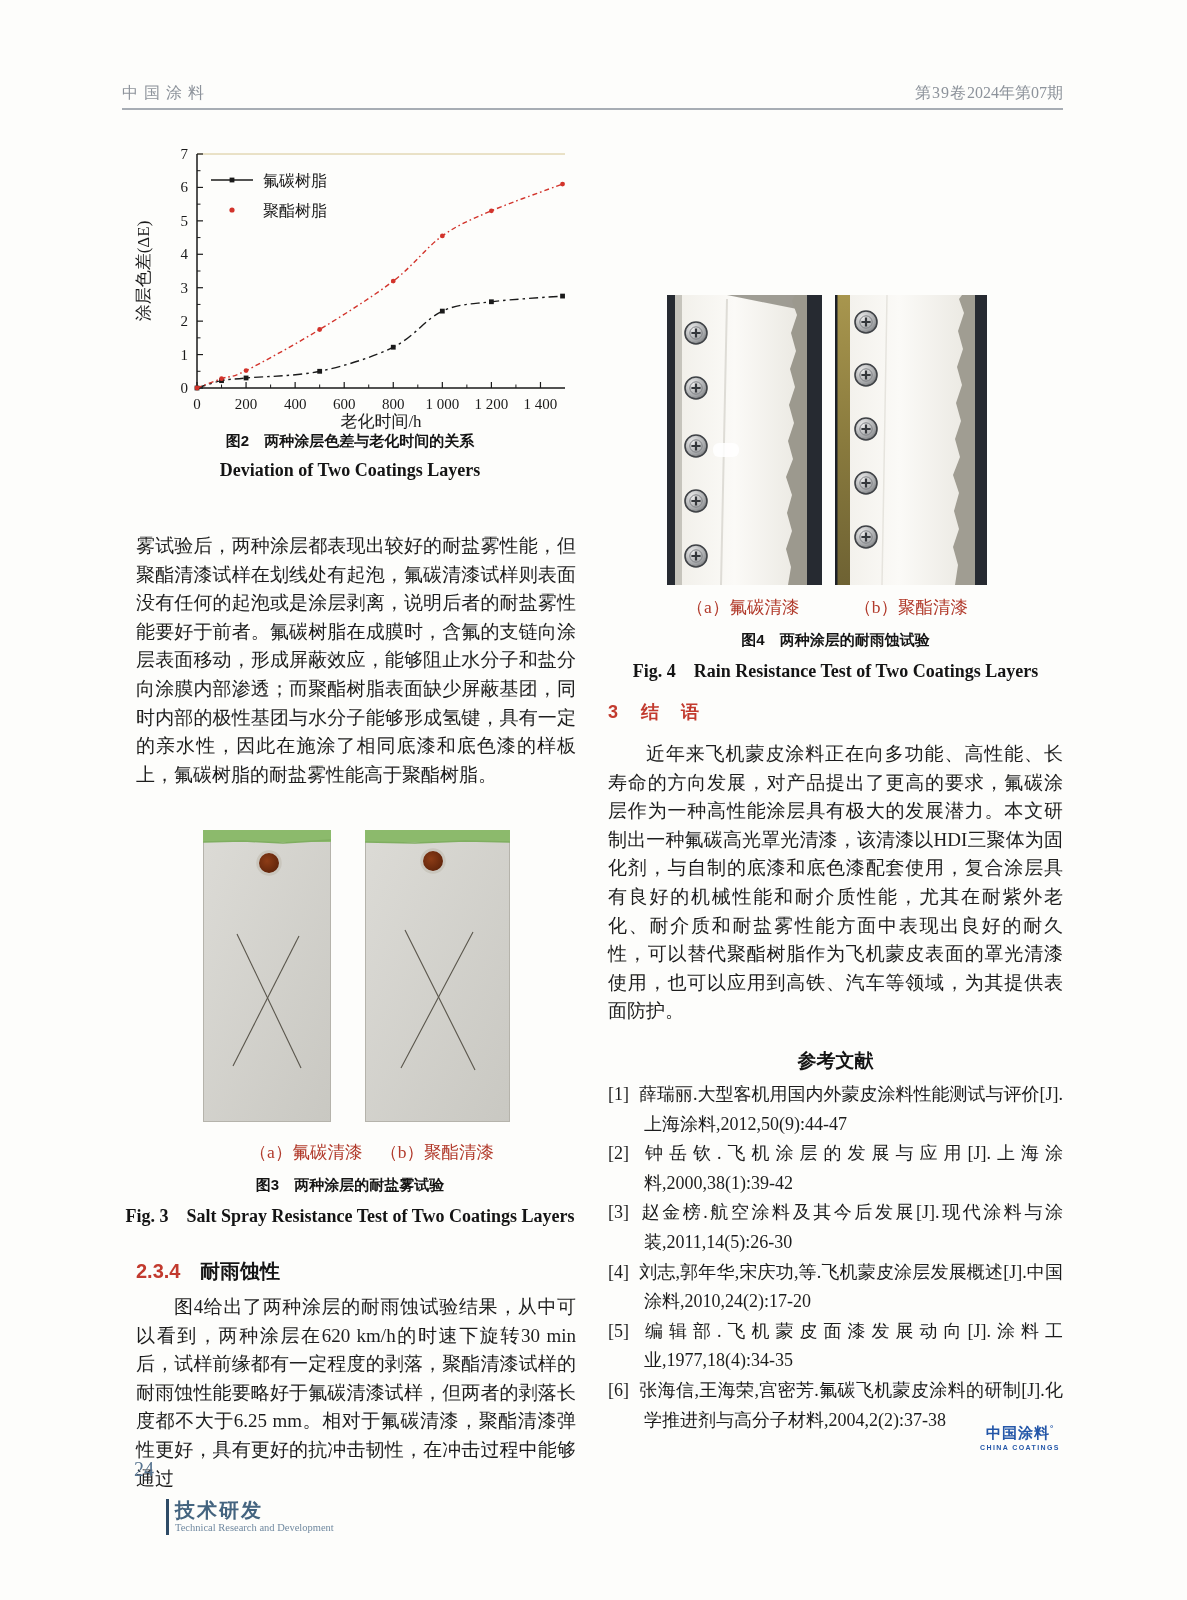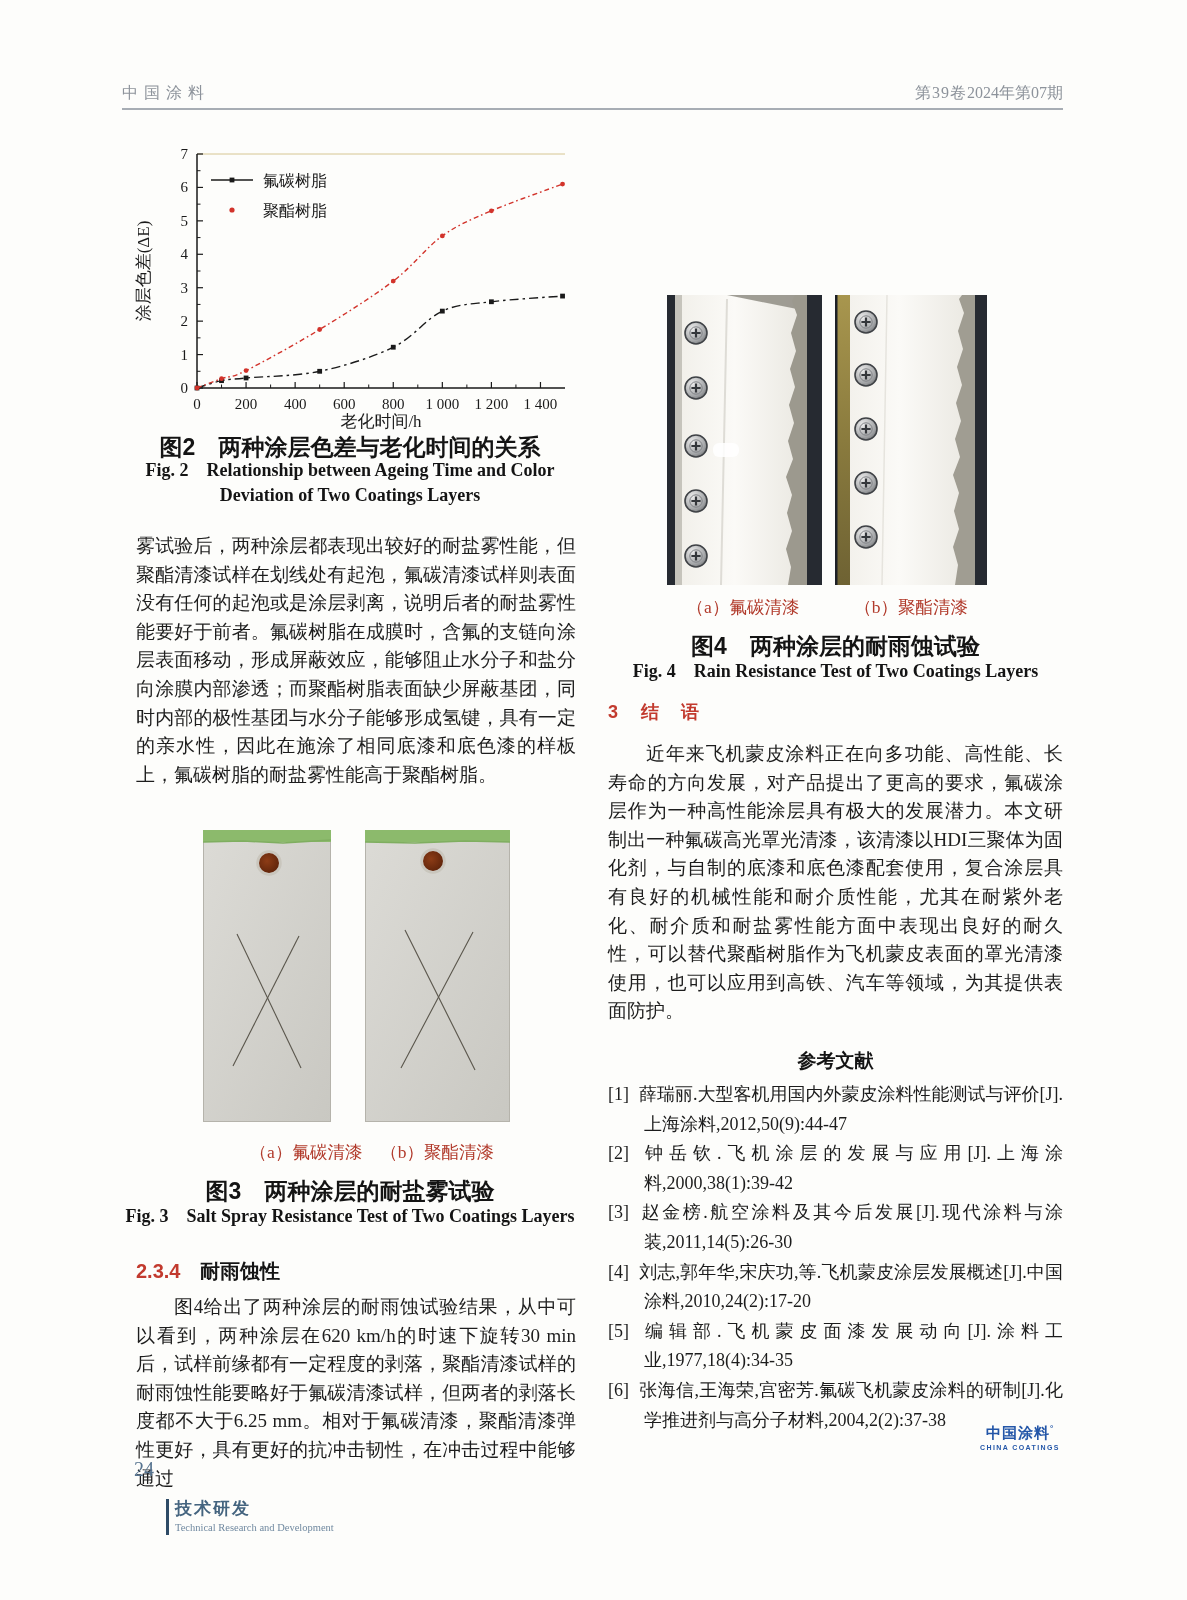--- a/index.html
+++ b/index.html
@@ -11,21 +11,21 @@
        border-bottom:2px solid #a7adb4;color:#8d939b;
        font-size:16px;display:flex;justify-content:space-between;align-items:flex-end;padding-bottom:4px;}
   .hdr .journal{letter-spacing:6px;}
   .hdr .vol{letter-spacing:1px;}
   .hdr .right{display:flex;}
 
   
   .abs{position:absolute;}
   .body-par{font-size:19px;line-height:28.6px;text-align:justify;color:#1d1d1d;}
   .indent{text-indent:2em;}
-  .cap-zh{font-family:"Liberation Sans",sans-serif;font-weight:bold;font-size:23px;text-align:center;color:#141414;}
+  .cap-zh{font-family:"Liberation Sans",sans-serif;font-weight:bold;font-size:15px;text-align:center;color:#141414;}
   .cap-en{font-weight:bold;font-size:18px;text-align:center;color:#141414;line-height:25px;}
   .sub-label{font-size:17.5px;color:#b13a2b;text-align:center;}
 
   .sec-head{font-family:"Liberation Sans",sans-serif;font-size:20px;}
   .sec-num{color:#c23a2e;font-weight:bold;}
   .sec-title{color:#151515;font-weight:bold;margin-left:14px;}
   .sec3{font-size:18px;}
   .sec3 .sec-title{color:#c23a2e;margin-left:18px;letter-spacing:2px;}
 
   .refs-head{font-family:"Liberation Sans",sans-serif;font-weight:bold;font-size:19px;text-align:center;color:#141414;}
@@ -35,21 +35,21 @@
 
   
   .tick{font:15px "Liberation Serif",serif;fill:#1a1a1a;}
   .axis-label{font:17px "Liberation Serif",serif;fill:#1a1a1a;}
   .legend-t{font:16px "Liberation Serif",serif;fill:#1a1a1a;}
 
   
   .foot-num{position:absolute;left:134px;top:1458px;font-size:20px;color:#56738f;}
   .foot-bar{position:absolute;left:166px;top:1499px;width:3px;height:36px;background:#2e4b66;}
   .foot-zh{position:absolute;left:175px;top:1497px;font-family:"Liberation Sans",sans-serif;
-           font-weight:bold;font-size:17px;color:#44647f;letter-spacing:2px;}
+           font-weight:bold;font-size:20px;color:#44647f;letter-spacing:2px;}
   .foot-en{position:absolute;left:175px;top:1522px;font-size:10.5px;color:#7089a0;}
 
   
   .logo{position:absolute;left:975px;top:1424px;width:90px;text-align:center;color:#2356a8;}
   .logo-zh{font-family:"Liberation Sans",sans-serif;font-weight:bold;font-size:15px;letter-spacing:1px;}
   .logo-sup{font-size:8px;vertical-align:top;}
   .logo-en{font-family:"Liberation Sans",sans-serif;font-weight:bold;font-size:7px;letter-spacing:1.4px;margin-top:1px;}
 
   .photo{position:absolute;}
 </style>
@@ -170,21 +170,20 @@
       <circle cx="429.5466666666666" cy="46.08571428571432" r="2.4" fill="#d2332b"></circle>
       <line x1="78" y1="42" x2="120" y2="42" stroke="#1a1a1a" stroke-width="1.4"></line>
       <rect x="96.6" y="39.6" width="4.8" height="4.8" fill="#1a1a1a"></rect>
       <text x="130" y="47.5" class="legend-t">氟碳树脂</text>
       <circle cx="99" cy="72" r="2.6" fill="#d2332b"></circle>
       <text x="130" y="77.5" class="legend-t">聚酯树脂</text>
     </svg>
 
   <div class="abs cap-zh" style="left:125px;top:432px;width:450px">图2　两种涂层色差与老化时间的关系</div>
   <div class="abs cap-en" style="left:125px;top:458px;width:450px">
-    <div>Fig. 2　Relationship between Ageing Time and Color</div>
     <div>Deviation of Two Coatings Layers</div>
   </div>
 
   <div class="abs body-par" style="left:136px;top:532px;width:440px">雾试验后，两种涂层都表现出较好的耐盐雾性能，但聚酯清漆试样在划线处有起泡，氟碳清漆试样则表面没有任何的起泡或是涂层剥离，说明后者的耐盐雾性能要好于前者。氟碳树脂在成膜时，含氟的支链向涂层表面移动，形成屏蔽效应，能够阻止水分子和盐分向涂膜内部渗透；而聚酯树脂表面缺少屏蔽基团，同时内部的极性基团与水分子能够形成氢键，具有一定的亲水性，因此在施涂了相同底漆和底色漆的样板上，氟碳树脂的耐盐雾性能高于聚酯树脂。</div>
 
   <div class="abs" style="left:125px;top:830px;width:450px;height:405px">
     <svg class="photo" style="left:78px;top:0" width="128" height="292" viewBox="0 0 128 292">
       <rect x="0.5" y="0.5" width="127" height="291" fill="url(#p3g)" stroke="#b5b3ab"></rect>
       <rect width="128" height="12" fill="#8cba6c"></rect>
       <path d="M0,12 L40,11 80,13 128,10" stroke="#7fae60" stroke-width="1.5" fill="none"></path>

